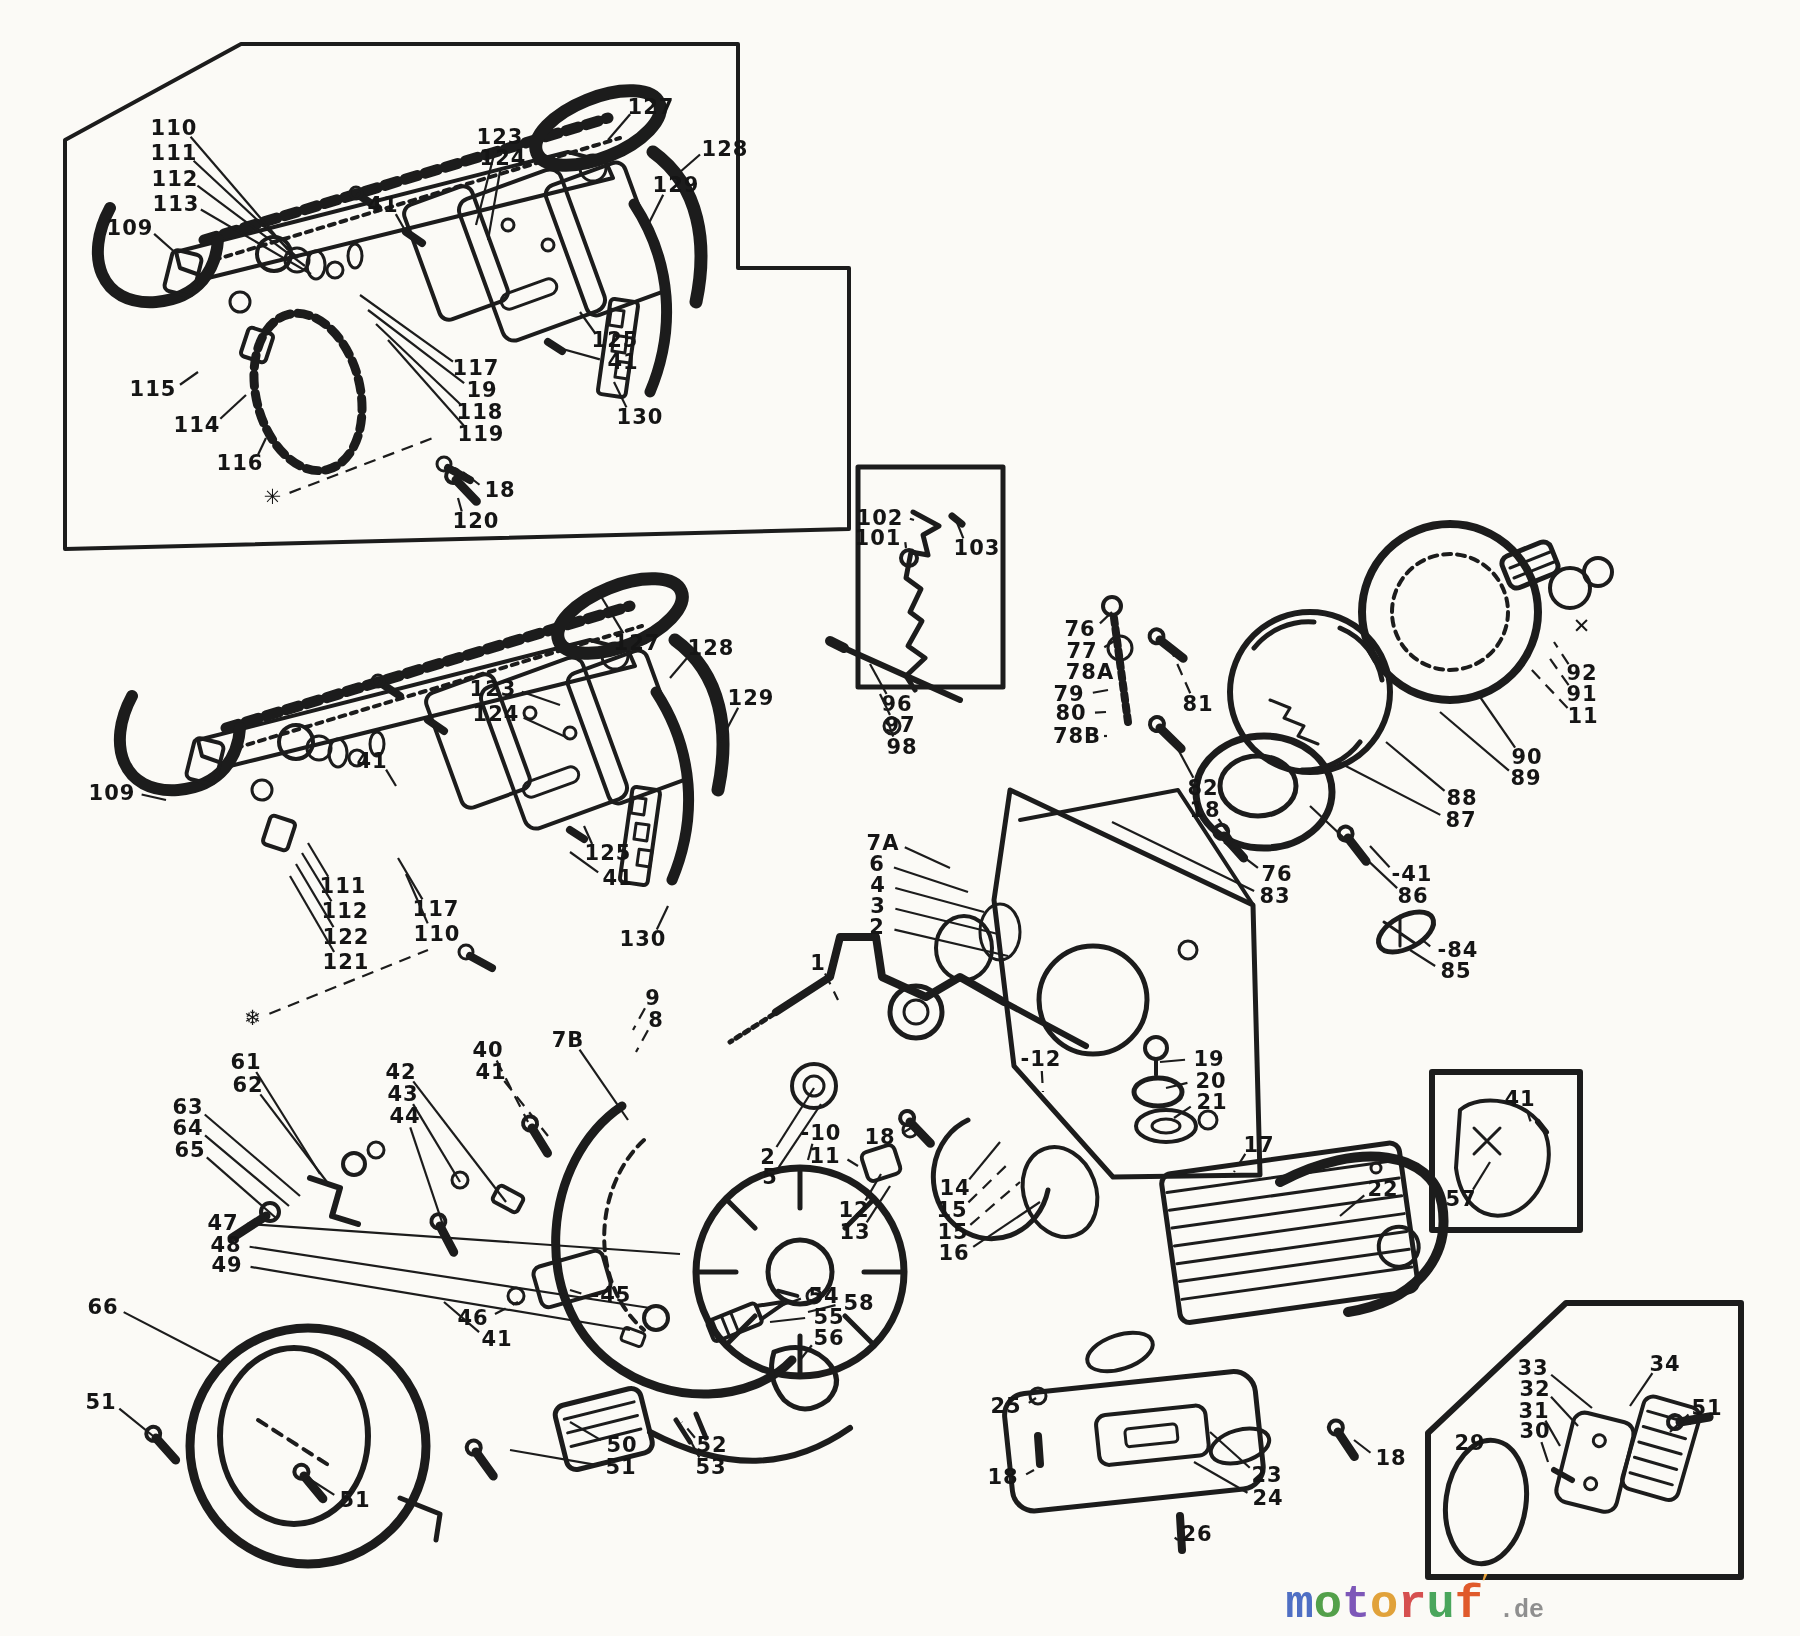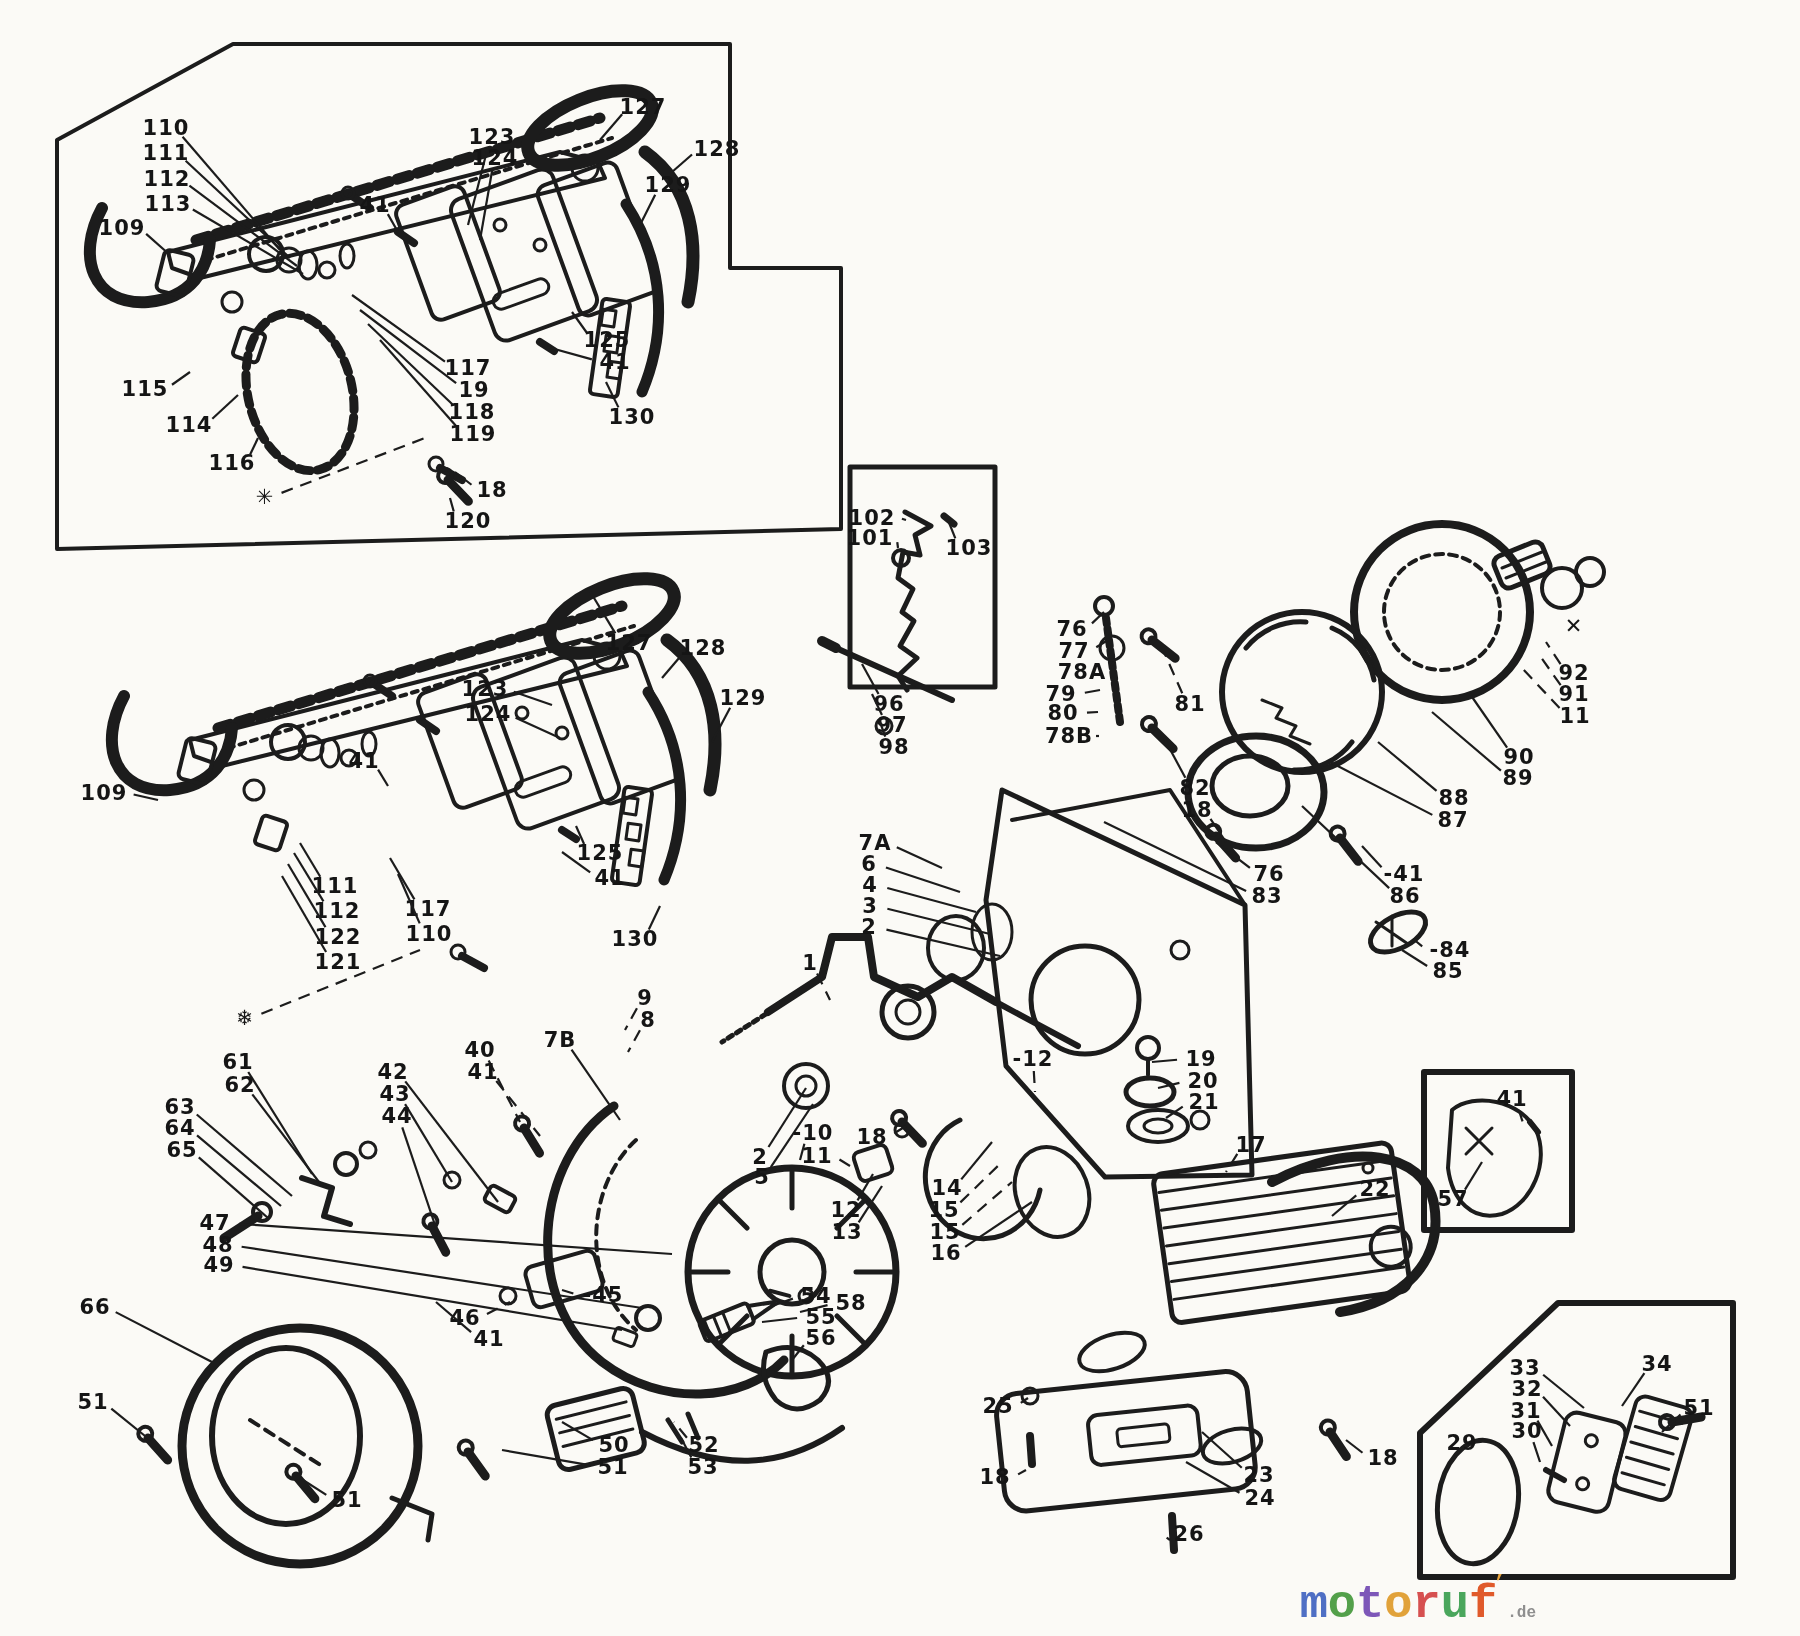--- a/index.html
+++ b/index.html
@@ -1,36 +1,36 @@
 <!DOCTYPE html>
 <html><head>
 <meta charset="utf-8">
 <style>
   html,body{margin:0;padding:0;}
   body{
     width:1800px;height:1636px;overflow:hidden;position:relative;
     background:#fbfaf6;
     font-family:"DejaVu Sans","Liberation Sans",sans-serif;
   }
-  #stage{position:absolute;left:0;top:0;width:1550px;height:1636px;}
+  #stage{position:absolute;left:8px;top:0;width:1550px;height:1636px;}
   svg{display:block;}
   .ink{stroke:#1c1c1c;fill:none;stroke-linecap:round;stroke-linejoin:round;}
   .callout-text{
     font-family:"DejaVu Sans","Liberation Sans",sans-serif;
     font-weight:bold;font-size:21px;fill:#151515;letter-spacing:1px;
   }
   #watermark{
     position:absolute;right:14px;bottom:8px;
     display:flex;align-items:baseline;
     font-family:Liberation Mono, monospace;
     font-weight:bold;user-select:none;cursor:pointer;
   }
   #watermark .wl{font-size:47px;line-height:1;}
   #watermark .wl.sup{font-size:20px;vertical-align:super;position:relative;top:-22px;margin-left:-4px;}
-  #watermark .wsuffix{font-size:16px;color:#8f8f8f;margin-left:2px;}
+  #watermark .wsuffix{font-size:25px;color:#8f8f8f;margin-left:8px;}
 </style>
 </head>
 <body>
 
 <div id="stage">
 <svg id="art" width="1800" height="1636" viewBox="0 0 1800 1636">
 
   <defs>
 
     <g id="assy">

